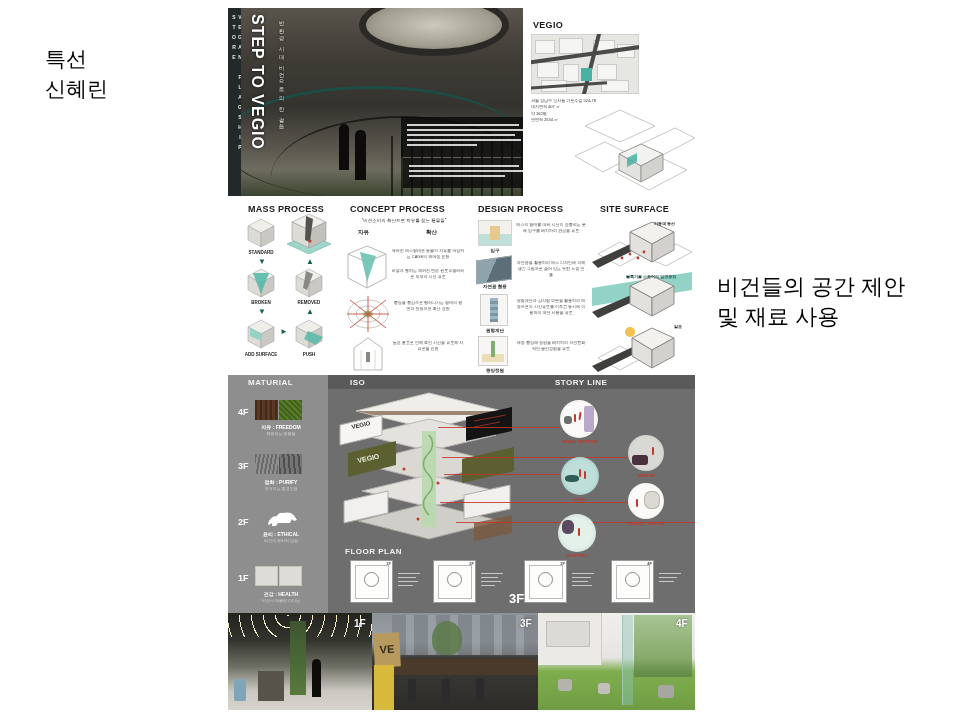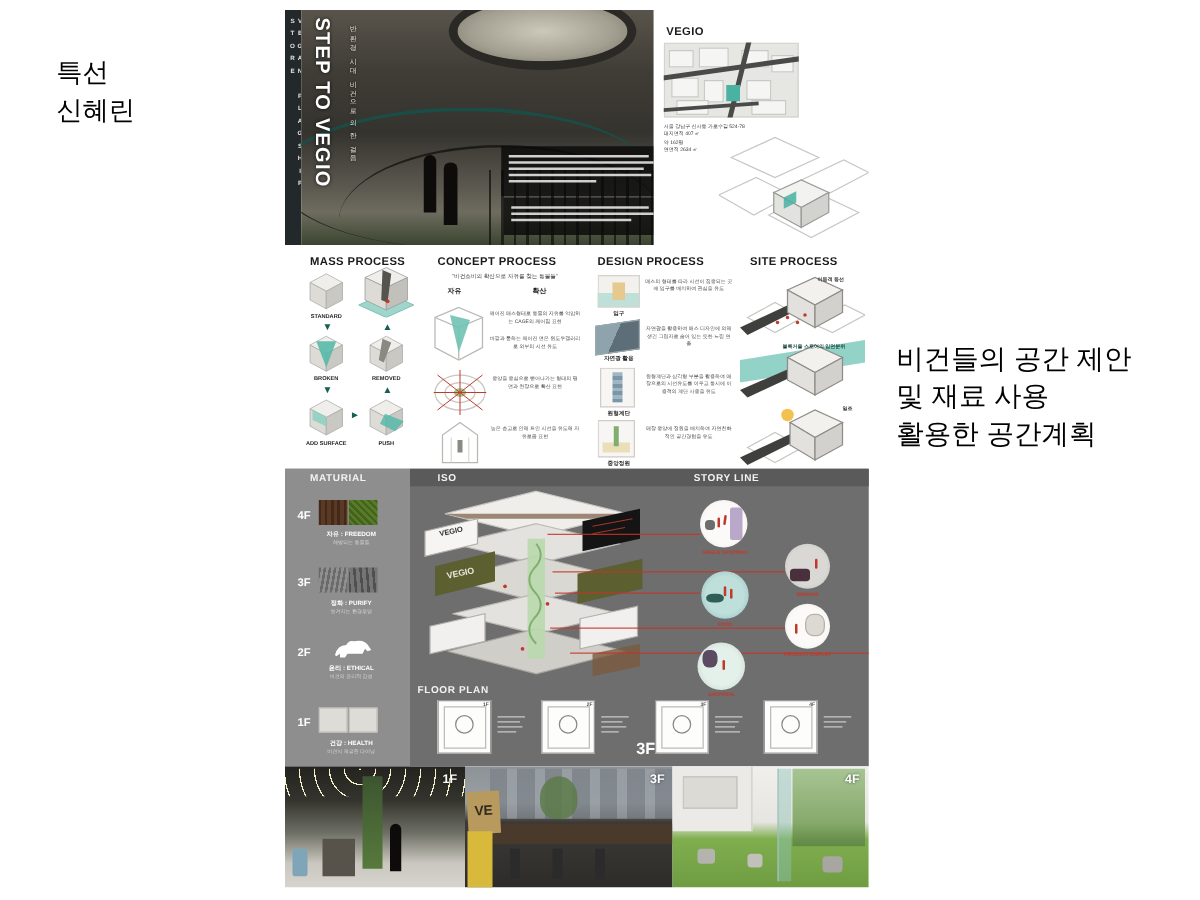--- a/index.html
+++ b/index.html
@@ -87,21 +87,20 @@
 <div class="slide">
 
   <div class="abs award">
     <span>특선</span><br>
     <span>신혜린</span>
   </div>
 
   <div class="abs annotation">
     <span>비건들의 공간 제안</span>
     <span>및 재료 사용</span>
-    <span>활용한 공간계획</span>
   </div>
 
   <div class="abs poster">
 
     <div class="abs spine">
       <span>VEGAN FLAGSHIP STORE</span>
     </div>
 
     <div class="abs hero">
       <div class="abs oculus"></div>
@@ -263,21 +262,21 @@
       </div>
       <div class="abs cap" style="left:242px;top:132px;width:50px;">원형계단</div>
       <div class="abs small-t" style="left:288px;top:102px;width:70px;">원형계단과 삼각형 부분을 활용하여 매장으로의 시선유도를 이루고 동시에 이용객의 계단 사용을 유도</div>
       <div class="abs" style="left:250px;top:140px;width:30px;height:30px;background:#f7f6f4;box-shadow:inset 0 0 0 1px #cfcdc8;">
         <div class="abs" style="left:4px;top:18px;width:22px;height:8px;background:#eadfb8;"></div>
         <div class="abs" style="left:13px;top:5px;width:4px;height:16px;background:#7fae6e;"></div>
       </div>
       <div class="abs cap" style="left:242px;top:172px;width:50px;">중앙정원</div>
       <div class="abs small-t" style="left:288px;top:144px;width:70px;">매장 중앙에 정원을 배치하여 자연친화적인 공간경험을 유도</div>
 
-      <div class="abs h1" style="left:372px;top:8px;">SITE PROCESS</div>
+      <div class="abs h1" style="left:372px;top:8px;">SITE SURFACE</div>
       <svg class="abs" style="left:364px;top:22px;" width="100" height="52" viewBox="0 0 100 52">
         <polygon points="6,36 28,24 50,36 28,48" fill="none" stroke="#c9c7c2"></polygon>
         <polygon points="56,40 84,26 100,34 74,48" fill="none" stroke="#c9c7c2"></polygon>
         <polygon points="0,44 60,16 66,20 6,50" fill="#3f3f3d"></polygon>
         <polygon points="38,14 60,4 82,14 60,26" fill="#f2f1ee" stroke="#8e8c87"></polygon>
         <polygon points="38,14 60,26 60,44 38,32" fill="#e2e1dd" stroke="#8e8c87"></polygon>
         <polygon points="82,14 60,26 60,44 82,32" fill="#d2d1cd" stroke="#8e8c87"></polygon>
         <g fill="#c0392b">
             <circle cx="30" cy="40" r="1.4"></circle>
             <circle cx="38" cy="36" r="1.4"></circle>
@@ -396,21 +395,21 @@
         <div class="gblob" style="left:16px;top:8px;width:14px;height:16px;background:#dcd9d2;border:1px solid #b5b2aa;"></div>
         <div class="rmark" style="left:8px;top:16px;"></div>
       </div>
       <div class="redcap" style="left:388px;top:146px;">PRODUCT DISPLAY</div>
       <div class="circle" style="left:330px;top:139px;width:38px;height:38px;background:radial-gradient(#e4f0ea 55%,#c2d4cc 100%);">
         <div class="gblob" style="left:4px;top:6px;width:12px;height:14px;background:#5a4a62;"></div>
         <div class="rmark" style="left:20px;top:14px;"></div>
       </div>
       <div class="redcap" style="left:319px;top:178px;">SHOPPING</div>
 
-      <div class="abs wh" style="left:106px;top:172px;">FLOOR PLAN</div>
+      <div class="abs wh" style="left:117px;top:172px;">FLOOR PLAN</div>
       <div class="plan" style="left:122px;top:185px;">
         <i class="wall"></i>
           <i class="core"></i>
           <span class="sup">1F</span>
       </div>
       <div class="abs" style="left:170px;top:195px;">
         <div class="gbar"></div>
           <div class="gbar" style="width:18px;"></div>
           <div class="gbar" style="width:20px;"></div>
           <div class="gbar" style="width:15px;"></div>

